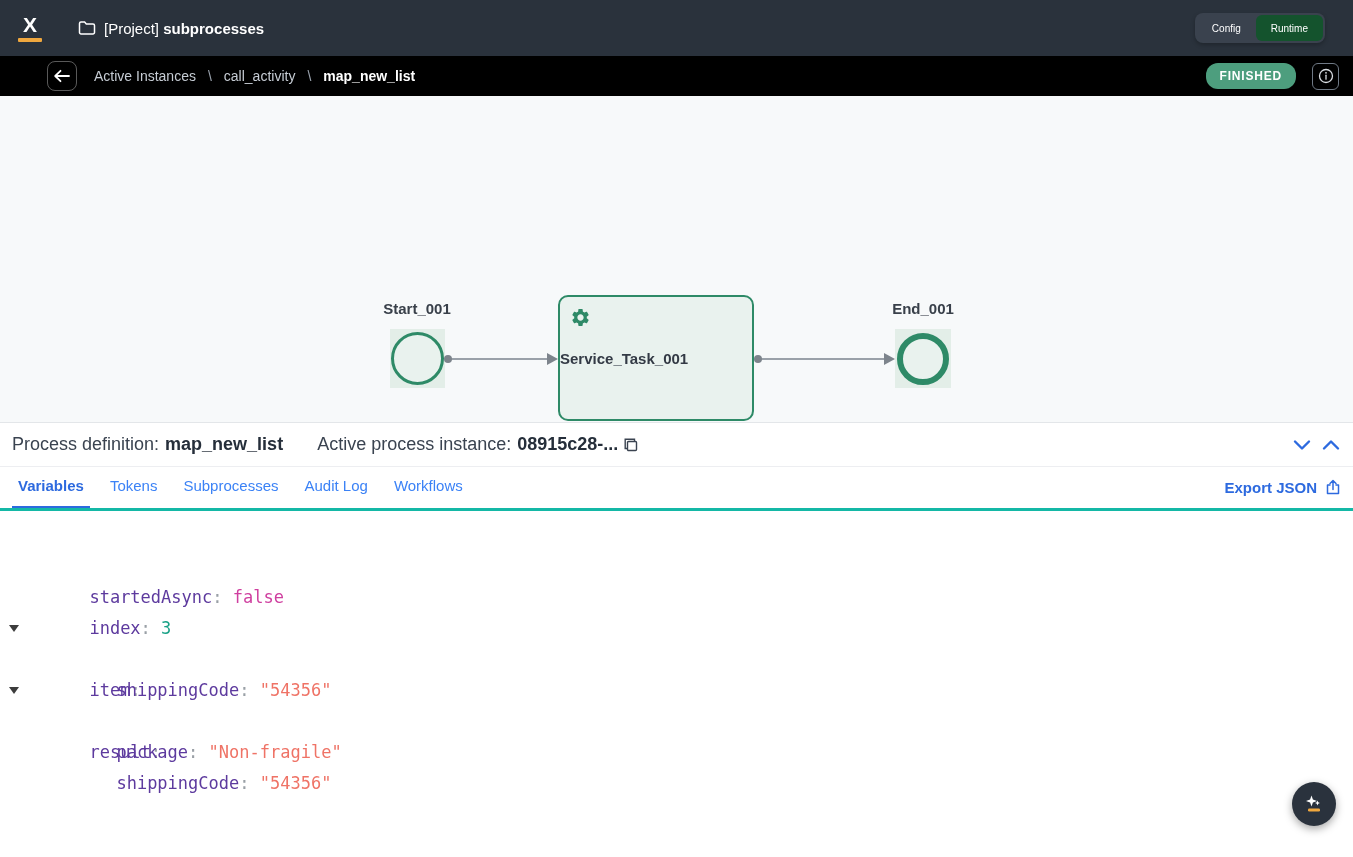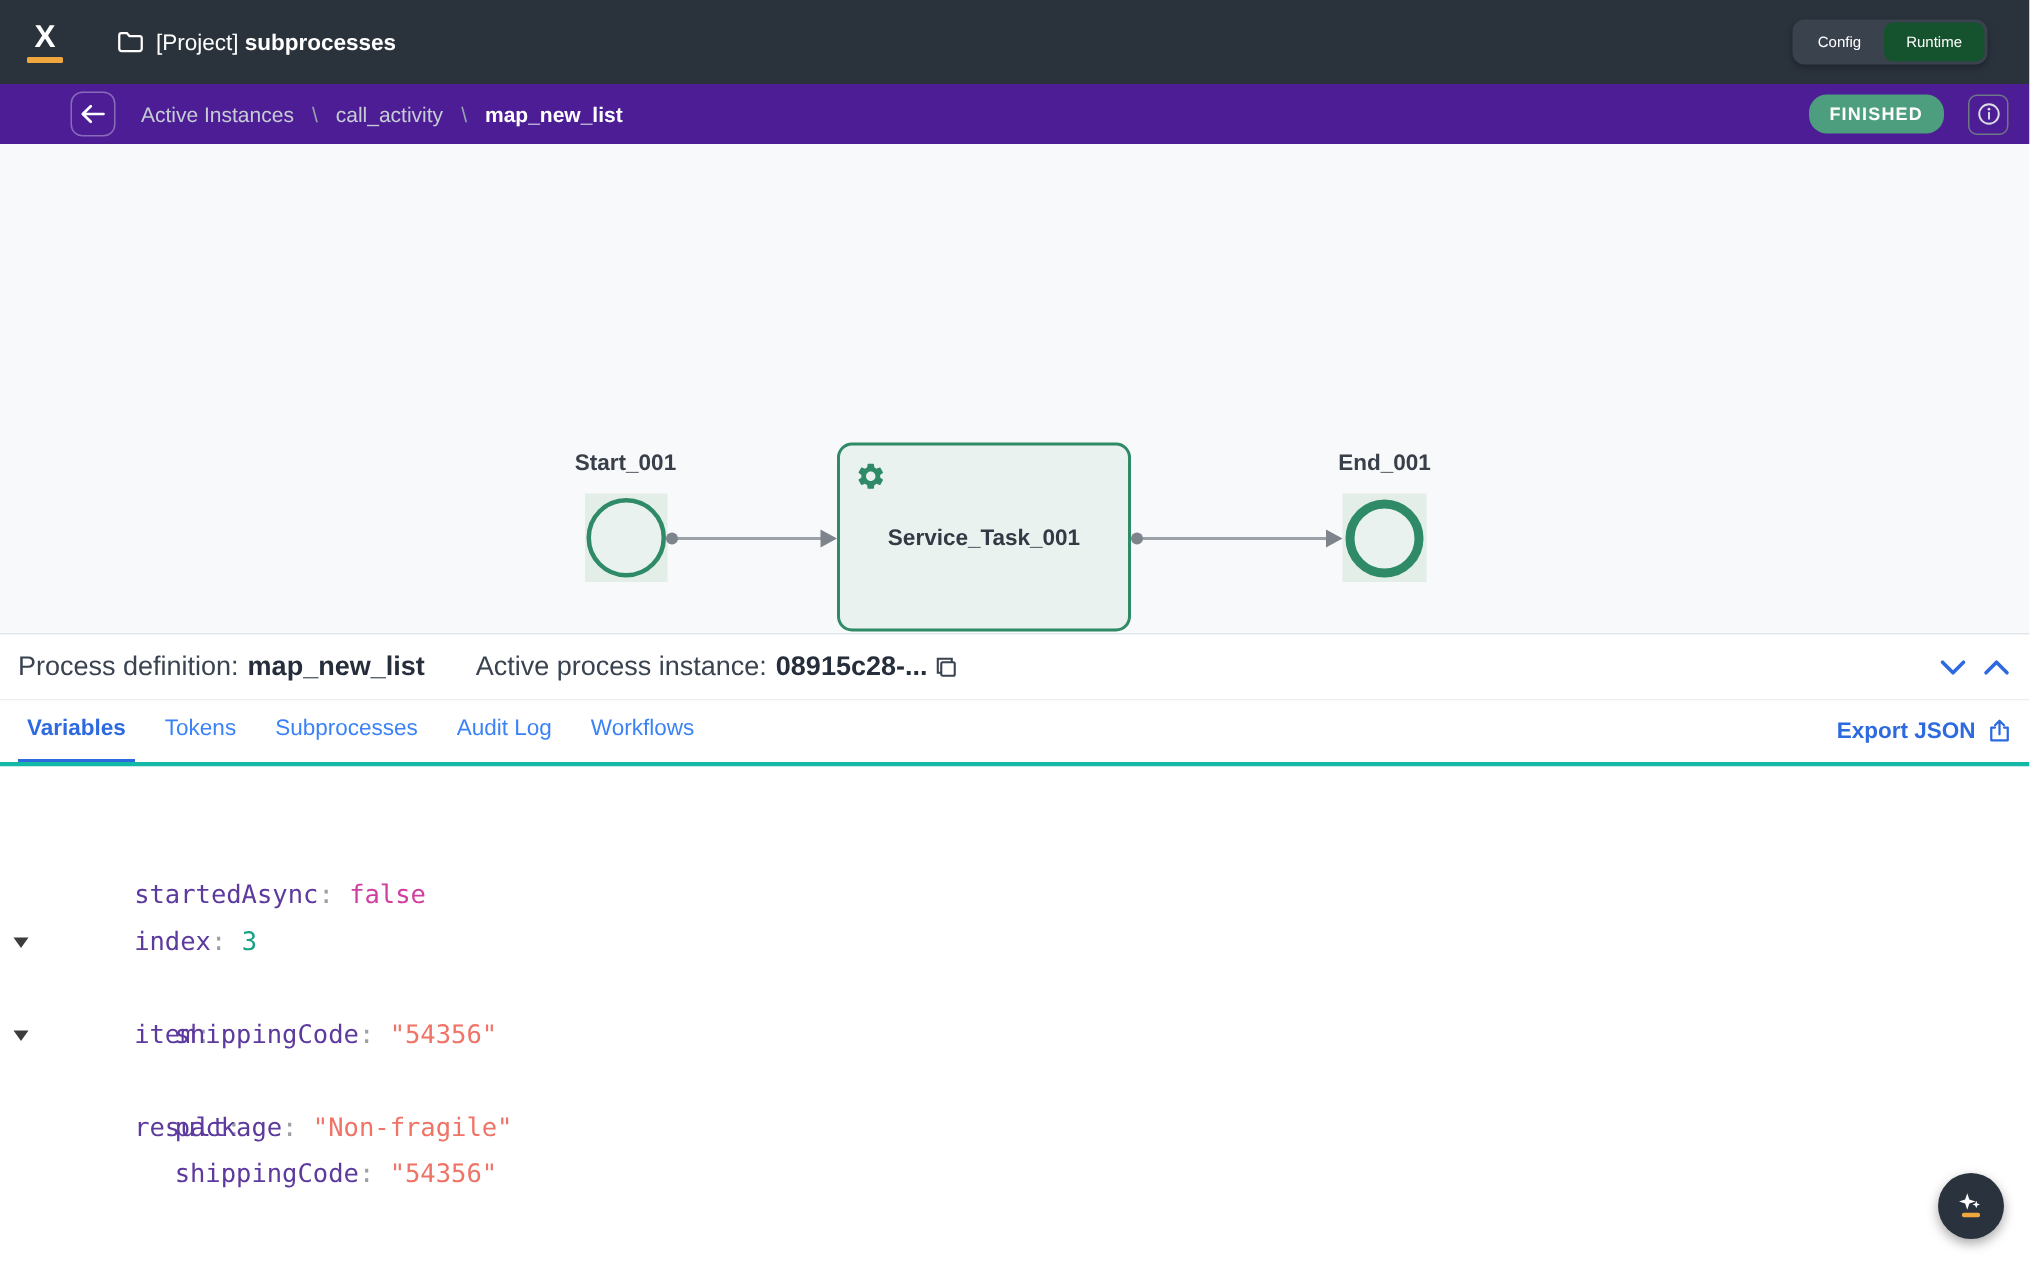--- a/index.html
+++ b/index.html
@@ -13,21 +13,21 @@
   .logo .bar { width:24px; height:4px; background:#EFA73E; border-radius:1px; margin-top:2px; }
   .proj { display:flex; align-items:center; margin-left:36px; color:#fff; font-size:15px; gap:8px; }
   .proj .bold { font-weight:700; }
   .seg { margin-left:auto; margin-right:14px; background:#3A424E; border-radius:8px; height:30px;
     display:flex; align-items:center; padding:2px; box-shadow:0 2px 4px rgba(0,0,0,.25); }
   .seg .opt { color:#fff; font-size:10px; padding:0 15px; height:26px; display:flex; align-items:center;
     border-radius:6px; cursor:pointer; }
   .seg .opt.active { background:#14532d; }
 
   
-  .subbar { height:40px; background:#4c1d95; display:flex; align-items:center; padding:0 14px; }
+  .subbar { height:40px; background:#000000; display:flex; align-items:center; padding:0 14px; }
   .backbtn { width:30px; height:30px; margin-left:33px; border:1px solid rgba(255,255,255,.35);
     border-radius:8px; display:flex; align-items:center; justify-content:center; cursor:pointer; }
   .crumbs { display:flex; align-items:center; gap:12px; margin-left:17px; font-size:14px; }
   .crumbs .link { color:#C6CCD4; cursor:pointer; }
   .crumbs .sep { color:#9AA3AE; }
   .crumbs .current { color:#fff; font-weight:700; }
   .subbar-right { margin-left:auto; display:flex; align-items:center; gap:16px; }
   .badge { background:#4D9E7E; color:#fff; font-size:12px; font-weight:700; letter-spacing:.8px;
     border-radius:12px; height:24px; display:flex; align-items:center; padding:13px 14px; }
   .infobtn { width:27px; height:27px; border:1px solid #6F7985; border-radius:6px; display:flex;
@@ -36,21 +36,21 @@
   
   .canvas { position:relative; height:327px; background:#F7F9FA; border-bottom:1px solid #E3E6E9; }
   .node-label { position:absolute; font-size:15px; font-weight:600; color:#39404A; text-align:center; }
   .sq { position:absolute; background:#E3EEE8; }
   .event-circle { position:absolute; border-radius:50%; background:#E9F2EE; }
   .start-circle { left:391px; top:236px; width:53px; height:53px; border:3px solid #2E8A67; }
   .end-circle { left:897px; top:237px; width:52px; height:52px; border:6px solid #2E8A67; }
   .task { position:absolute; left:558px; top:199px; width:196px; height:126px; background:#E9F2EE;
     border:2px solid #2E8A67; border-radius:10px; }
   .task .gear { position:absolute; left:10px; top:10px; }
-  .task .tlabel { position:absolute; left:0; right:0; top:53px; text-align:center;
+  .task .tlabel { position:absolute; left:0; right:0; top:53px; text-align:left;
     font-size:15px; font-weight:600; color:#333A45; }
   .flow { position:absolute; height:2px; background:#9AA1A9; top:262px; }
   .flow .dot { position:absolute; left:-2px; top:-3px; width:8px; height:8px; border-radius:50%; background:#7D848C; }
   .flow .head { position:absolute; right:-2px; top:-5px; width:0; height:0;
     border-left:11px solid #7D848C; border-top:6px solid transparent; border-bottom:6px solid transparent; }
 
   
   .procrow { height:44px; display:flex; align-items:center; padding:0 12px; background:#fff;
     border-bottom:1px solid #EDEEF1; font-size:18px; color:#3A4350; }
   .procrow .val { font-weight:700; color:#252E3A; margin-left:6px; }

